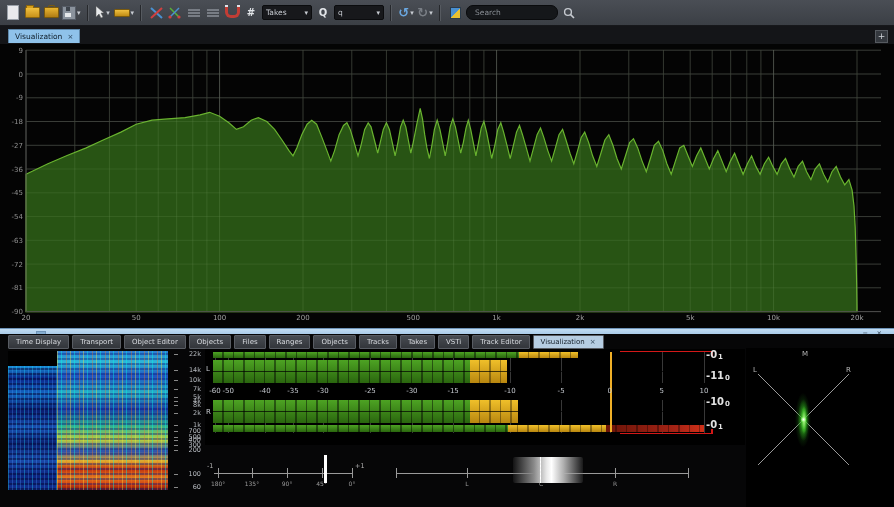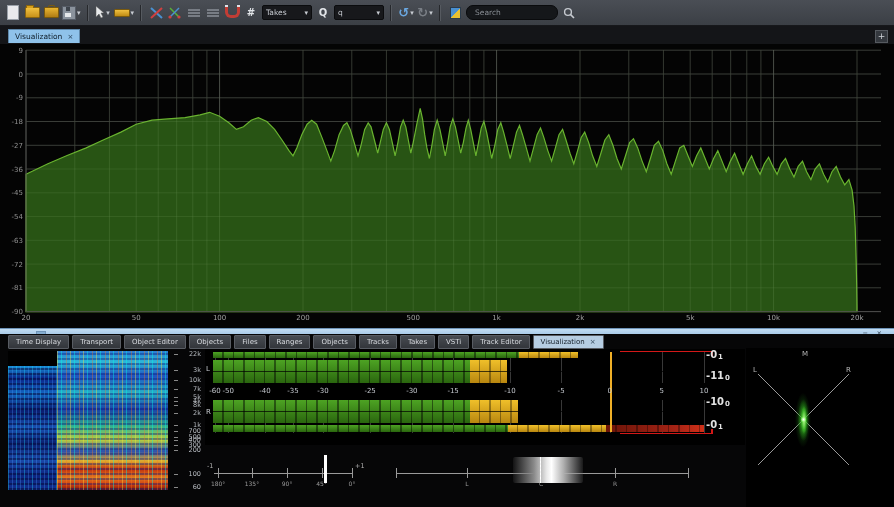--- a/index.html
+++ b/index.html
@@ -373,21 +373,21 @@
     </div>
 
     <div id="spectro">
       <div class="sg-left"></div>
       <div class="sg-right"></div>
     </div>
     <div id="sgscale">
         <div class="sgt" style="top: 6px;"></div>
         <div class="sgl" style="top: 3px;">22k</div>
         <div class="sgt" style="top: 22px;"></div>
-        <div class="sgl" style="top: 19px;">3k</div>
+        <div class="sgl" style="top: 19px;">14k</div>
         <div class="sgt" style="top: 32px;"></div>
         <div class="sgl" style="top: 29px;">10k</div>
         <div class="sgt" style="top: 41px;"></div>
         <div class="sgl" style="top: 38px;">7k</div>
         <div class="sgt" style="top: 49px;"></div>
         <div class="sgl" style="top: 46px;">5k</div>
         <div class="sgt" style="top: 53px;"></div>
         <div class="sgl" style="top: 50px;">4k</div>
         <div class="sgt" style="top: 57px;"></div>
         <div class="sgl" style="top: 54px;">8k</div>

